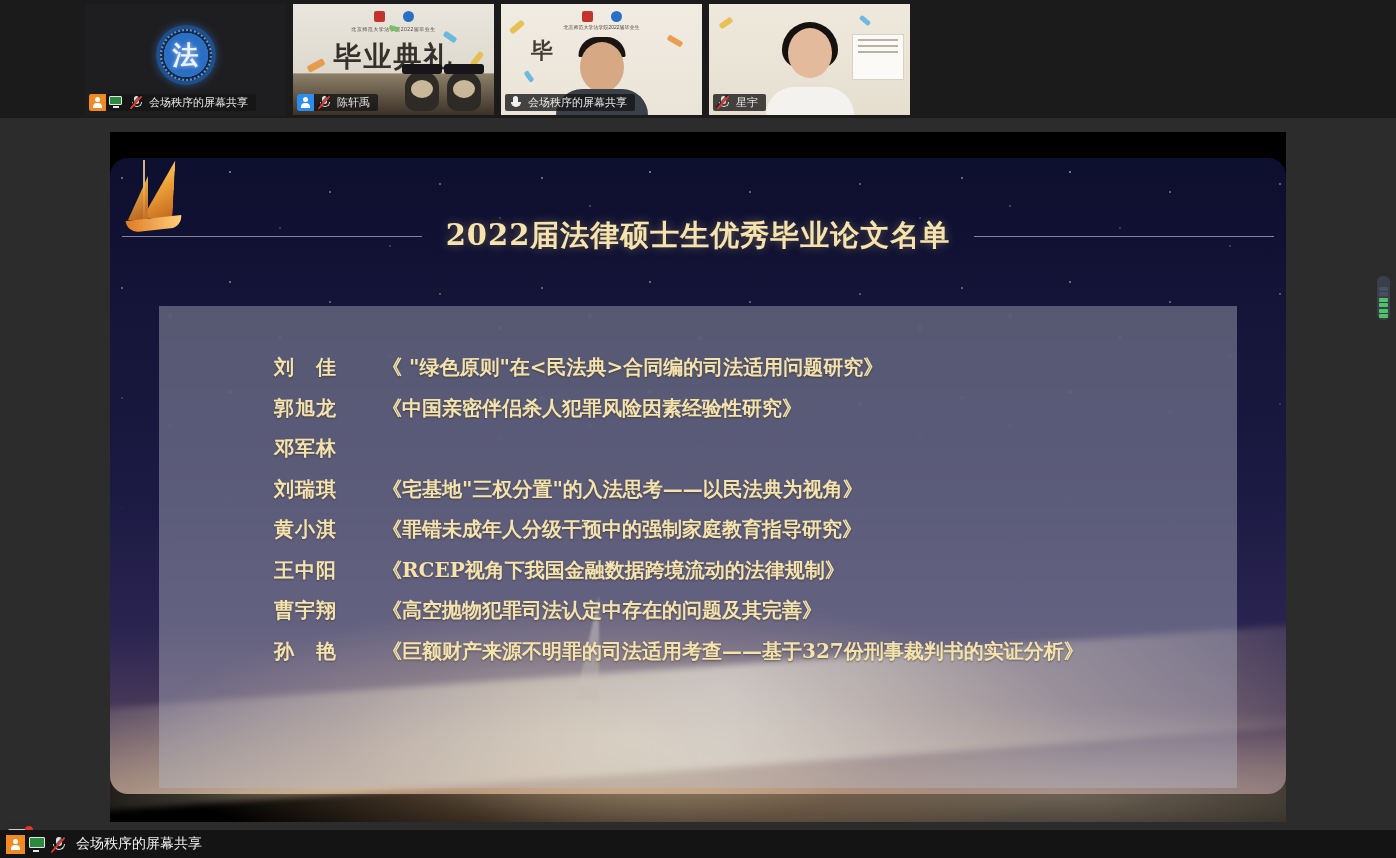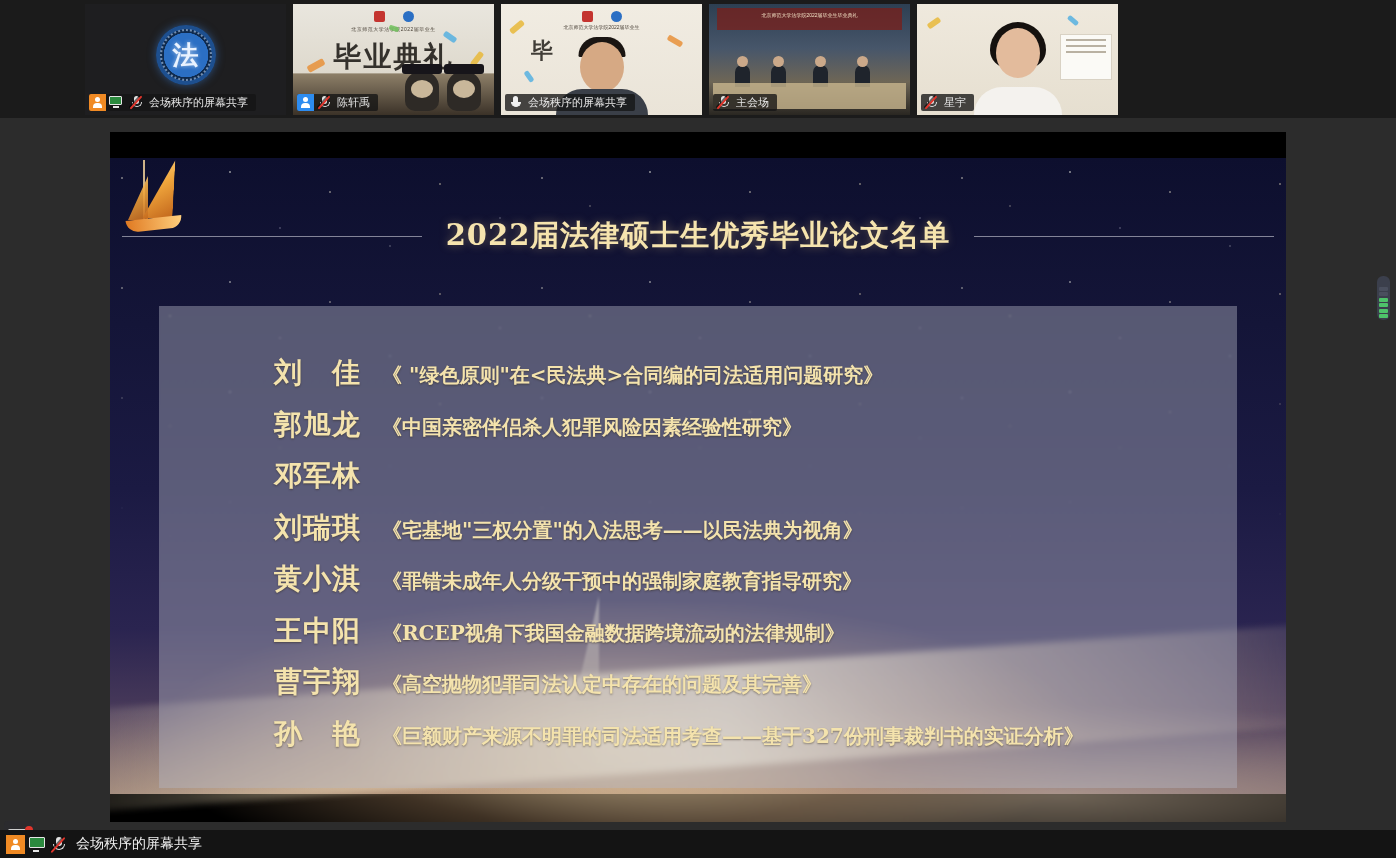--- a/index.html
+++ b/index.html
@@ -194,20 +194,21 @@
     width:1176px; height:690px;
     background:#000;
     overflow:hidden;
   }
   .slide {
     position:absolute; left:0; top:26px; width:1176px; height:636px;
     background:
       radial-gradient(ellipse 60% 40% at 50% 118%, rgba(245,215,160,.85) 0%, rgba(180,140,95,.35) 36%, rgba(0,0,0,0) 64%),
       radial-gradient(ellipse 90% 30% at 18% 104%, rgba(235,200,150,.55) 0%, rgba(0,0,0,0) 60%),
       linear-gradient(180deg,#0d0f2e 0%, #141538 26%, #1b1a43 52%, #2a2450 74%, #4a3b5a 88%, #6d5a63 100%);
+    border-radius: 18px;
   }
   
   .stars { position:absolute; inset:0; opacity:.95;
     background-image:
       radial-gradient(1.2px 1.2px at 12px 20px, rgba(255,250,230,.95), transparent),
       radial-gradient(1px 1px at 60px 48px, rgba(255,245,215,.8), transparent),
       radial-gradient(1.4px 1.4px at 120px 14px, rgba(255,255,240,.9), transparent),
       radial-gradient(1px 1px at 170px 70px, rgba(240,235,255,.75), transparent),
       radial-gradient(1.3px 1.3px at 220px 34px, rgba(255,248,220,.85), transparent),
       radial-gradient(1px 1px at 280px 88px, rgba(255,255,255,.7), transparent),
@@ -281,21 +282,21 @@
     position:absolute; left:49px; top:148px;
     width:1078px; height:482px;
     background:rgba(182,184,198,.42);
     backdrop-filter:blur(1px);
   }
   .list-inner { padding:48px 0 0 115px; }
   .entry { display:flex; align-items:baseline; margin-bottom:13.5px; }
   .entry-name {
     width:108px; flex:0 0 auto;
     font-family:"DejaVu Serif", serif;
-    font-size:28px; color:#f4e3ad; font-weight:bold;
+    font-size:20px; color:#f4e3ad; font-weight:bold;
     letter-spacing:1px; white-space:nowrap;
     text-shadow:0 1px 2px rgba(40,30,10,.45);
   }
   .entry-title {
     font-family:"DejaVu Serif", serif;
     font-size:20px; color:#f4e3ad; font-weight:bold;
     white-space:nowrap;
     text-shadow:0 1px 2px rgba(40,30,10,.45);
   }
 
@@ -423,39 +424,20 @@
       </div>
       <div class="thumb-label">
         <span class="icon-mic unmuted">
             <span class="cap"></span>
             <span class="arc"></span>
           </span>
         <span class="thumb-name">会场秩序的屏幕共享</span>
       </div>
     </div>
 
-    <div class="thumb">
-      <div class="thumb-media room-bg">
-        <div class="room-banner"></div>
-        <div class="room-banner-txt">北京师范大学法学院2022届毕业生毕业典礼</div>
-        <div class="room-person" style="left:26px;"></div>
-        <div class="room-person" style="left:62px;"></div>
-        <div class="room-person" style="left:104px;"></div>
-        <div class="room-person" style="left:146px;"></div>
-        <div class="room-table"></div>
-      </div>
-      <div class="thumb-label">
-        <span class="icon-mic">
-            <span class="cap"></span>
-            <span class="arc"></span>
-            <span class="slash"></span>
-          </span>
-        <span class="thumb-name">主会场</span>
-      </div>
-    </div>
 
     <div class="thumb">
       <div class="thumb-media wom-bg">
         <span class="confetti" style="left:10px;top:16px;width:14px;height:6px;background:#e8b93a;transform:rotate(-35deg);"></span>
         <span class="confetti" style="left:150px;top:14px;width:12px;height:5px;background:#56b0e0;transform:rotate(40deg);"></span>
         <div class="w-card">
           <div class="w-card-line"></div>
             <div class="w-card-line"></div>
             <div class="w-card-line"></div>
         </div>

